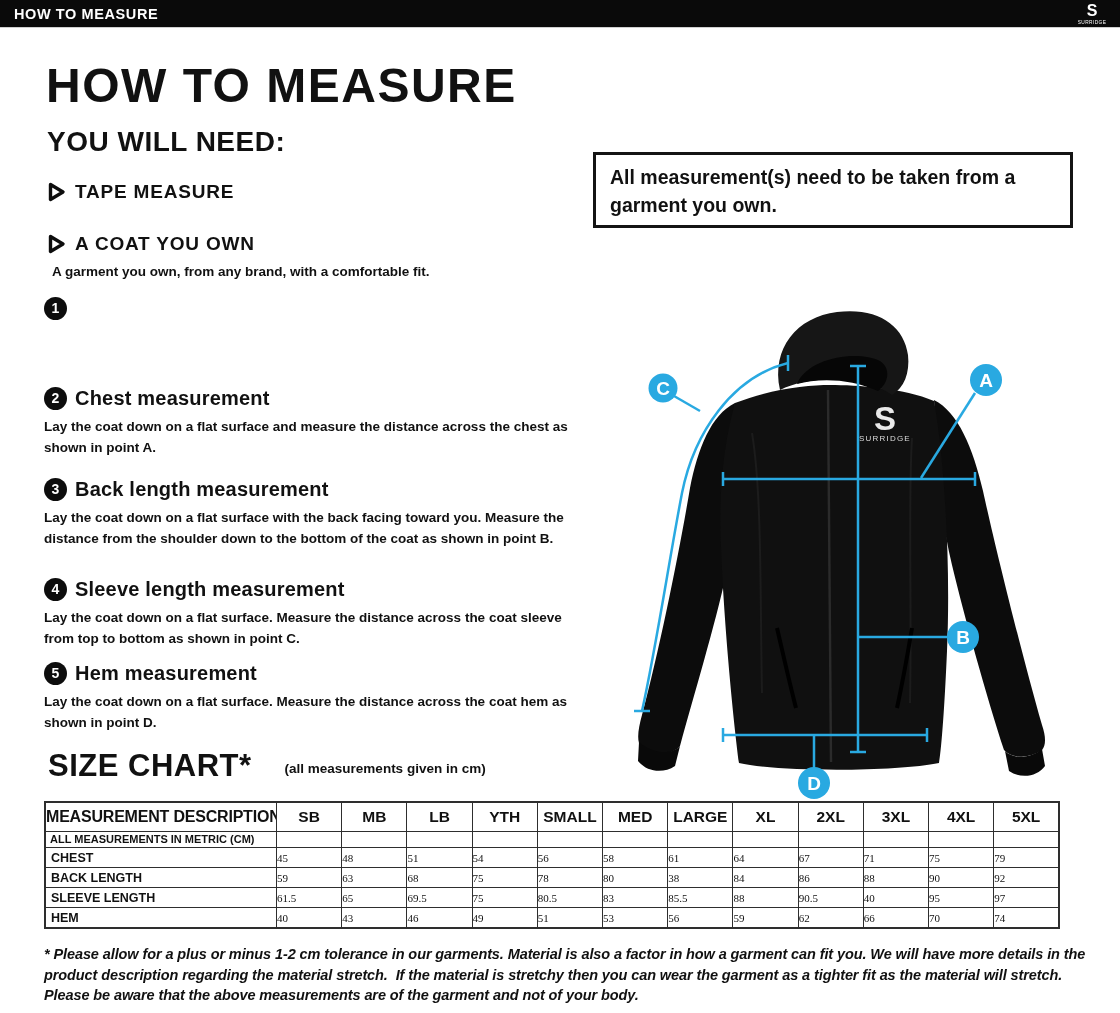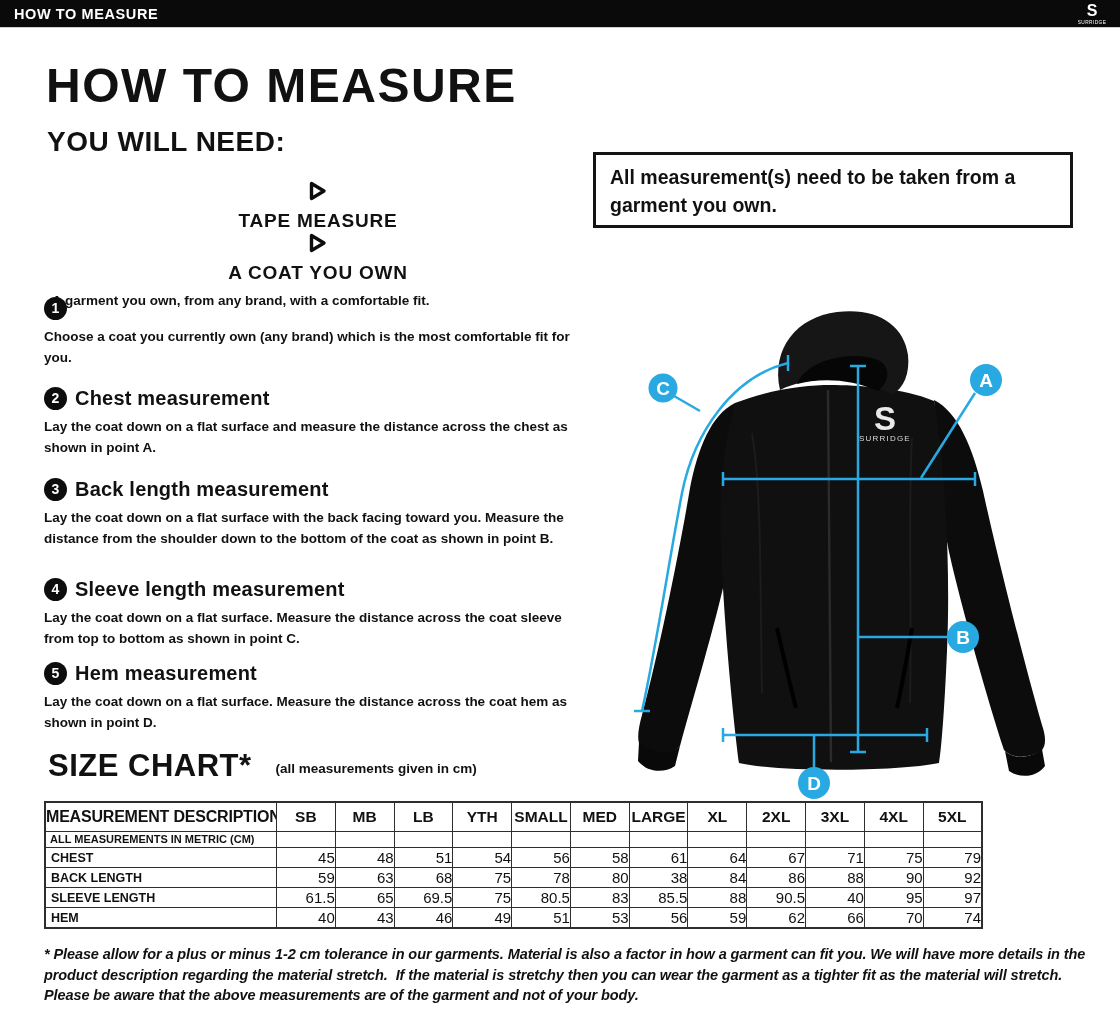--- a/index.html
+++ b/index.html
@@ -10,21 +10,21 @@
   .topbar{left:0;top:0;width:1120px;height:27px;background:#0a0a0a;border-bottom:1px solid #cfcfcf;display:flex;align-items:center;justify-content:space-between;}
   .topbar-title{color:#fff;font-size:14.5px;font-weight:bold;letter-spacing:.6px;padding-left:14px;}
   .topbar-logo{padding-right:9px;display:flex;align-items:center;}
 
   
   .h1{left:46px;top:62px;font-size:48px;font-weight:800;letter-spacing:1.5px;line-height:1;}
   .h2{left:47px;top:126px;font-size:28px;font-weight:800;letter-spacing:.5px;}
 
   
   .req{left:48px;width:540px;}
-  .req-head{display:flex;align-items:center;gap:9px;flex-direction:column;}
+  .req-head{display:flex;align-items:center;gap:9px;}
   .req-label{font-size:19px;font-weight:800;letter-spacing:.8px;}
   .req-desc{font-size:13.5px;font-weight:bold;margin-left:4px;}
   #req1{top:181px;} #req1 .req-desc{margin-top:2px;}
   #req2{top:233px;} #req2 .req-desc{margin-top:9px;}
 
   
   .step{left:44px;width:532px;}
   .step-head{display:flex;align-items:center;gap:8px;height:24px;}
   .step-num{width:23px;height:23px;border-radius:50%;background:#0d0d0d;color:#fff;font-size:14px;font-weight:bold;line-height:23px;text-align:center;flex:0 0 23px;}
   .step-title{font-size:20px;font-weight:800;letter-spacing:.2px;}
@@ -34,32 +34,32 @@
   
   .notice{left:593px;top:152px;width:480px;height:76px;border:3px solid #141414;box-sizing:border-box;padding:9px 14px;font-size:19.5px;font-weight:800;line-height:1.42;}
 
   
   .diagram{left:612px;top:293px;width:470px;height:515px;}
   .mline{stroke:var(--accent,#29a9e1);stroke-width:2.5;fill:none;}
   .mcirc{fill:var(--accent,#29a9e1);}
   .mtext{fill:#fff;font-weight:bold;font-size:19px;text-anchor:middle;font-family:"Liberation Sans",sans-serif;}
 
   
-  .sizechart-head{left:48px;top:748px;display:flex;align-items:baseline;text-align:center;}
+  .sizechart-head{left:48px;top:748px;display:flex;align-items:baseline;gap:9px;text-align:center;}
   .sizechart-title{font-size:31px;font-weight:800;letter-spacing:.5px;}
   .sizechart-note{font-size:13.5px;font-weight:bold;position:relative;top:-3px;margin-left:24px;}
   .tablewrap{left:44px;top:801px;}
-  table{border-collapse:collapse;table-layout:fixed;width:939px;border:2px solid #2e2e2e;padding-left:38px;}
+  table{border-collapse:collapse;table-layout:fixed;width:1016px;border:2px solid #2e2e2e;padding-left:38px;}
   th,td{border:1px solid #2e2e2e;padding:0;overflow:hidden;white-space:nowrap;}
   th.desc-col{width:230px;font-size:16px;font-weight:bold;text-align:center;height:28px;letter-spacing:-.2px;}
   th.size-col{font-size:15.5px;font-weight:bold;text-align:center;}
   tr.metric-row td{height:15px;font-size:11px;font-weight:bold;text-align:left;padding-left:4px;line-height:1;}
   tr.data-row td{height:19px;}
   td.row-label{font-size:12.5px;font-weight:bold;text-align:left;padding-left:5px;}
-  td.row-value{font-size:15px;text-align:right;}
+  td.row-value{font-size:11px;text-align:left;font-family:Liberation Serif, serif;}
 
   
   .footnote{left:44px;top:944px;width:1043px;font-size:14.5px;font-weight:bold;font-style:italic;line-height:1.42;white-space:pre-wrap;letter-spacing:-.1px;}
 </style>
 </head>
 <body>
 
 <div class="abs topbar">
   <div class="topbar-title">HOW TO MEASURE</div>
   <div class="topbar-logo">
@@ -88,21 +88,20 @@
     </svg>
     <span class="req-label">A COAT YOU OWN</span>
   </div>
   <div class="req-desc">A garment you own, from any brand, with a comfortable fit.</div>
 </div>
 
 <div class="abs step" id="step1">
   <div class="step-head">
     <span class="step-num">1</span>
   </div>
-  <div class="step-body">Choose a coat you currently own (any brand) which is the most comfortable fit for you.</div>
 </div>
 <div class="abs step" id="step2">
   <div class="step-head">
     <span class="step-num">2</span>
     <span class="step-title">Chest measurement</span>
   </div>
   <div class="step-body">Lay the coat down on a flat surface and measure the distance across the chest as shown in point A.</div>
 </div>
 <div class="abs step" id="step3">
   <div class="step-head">

